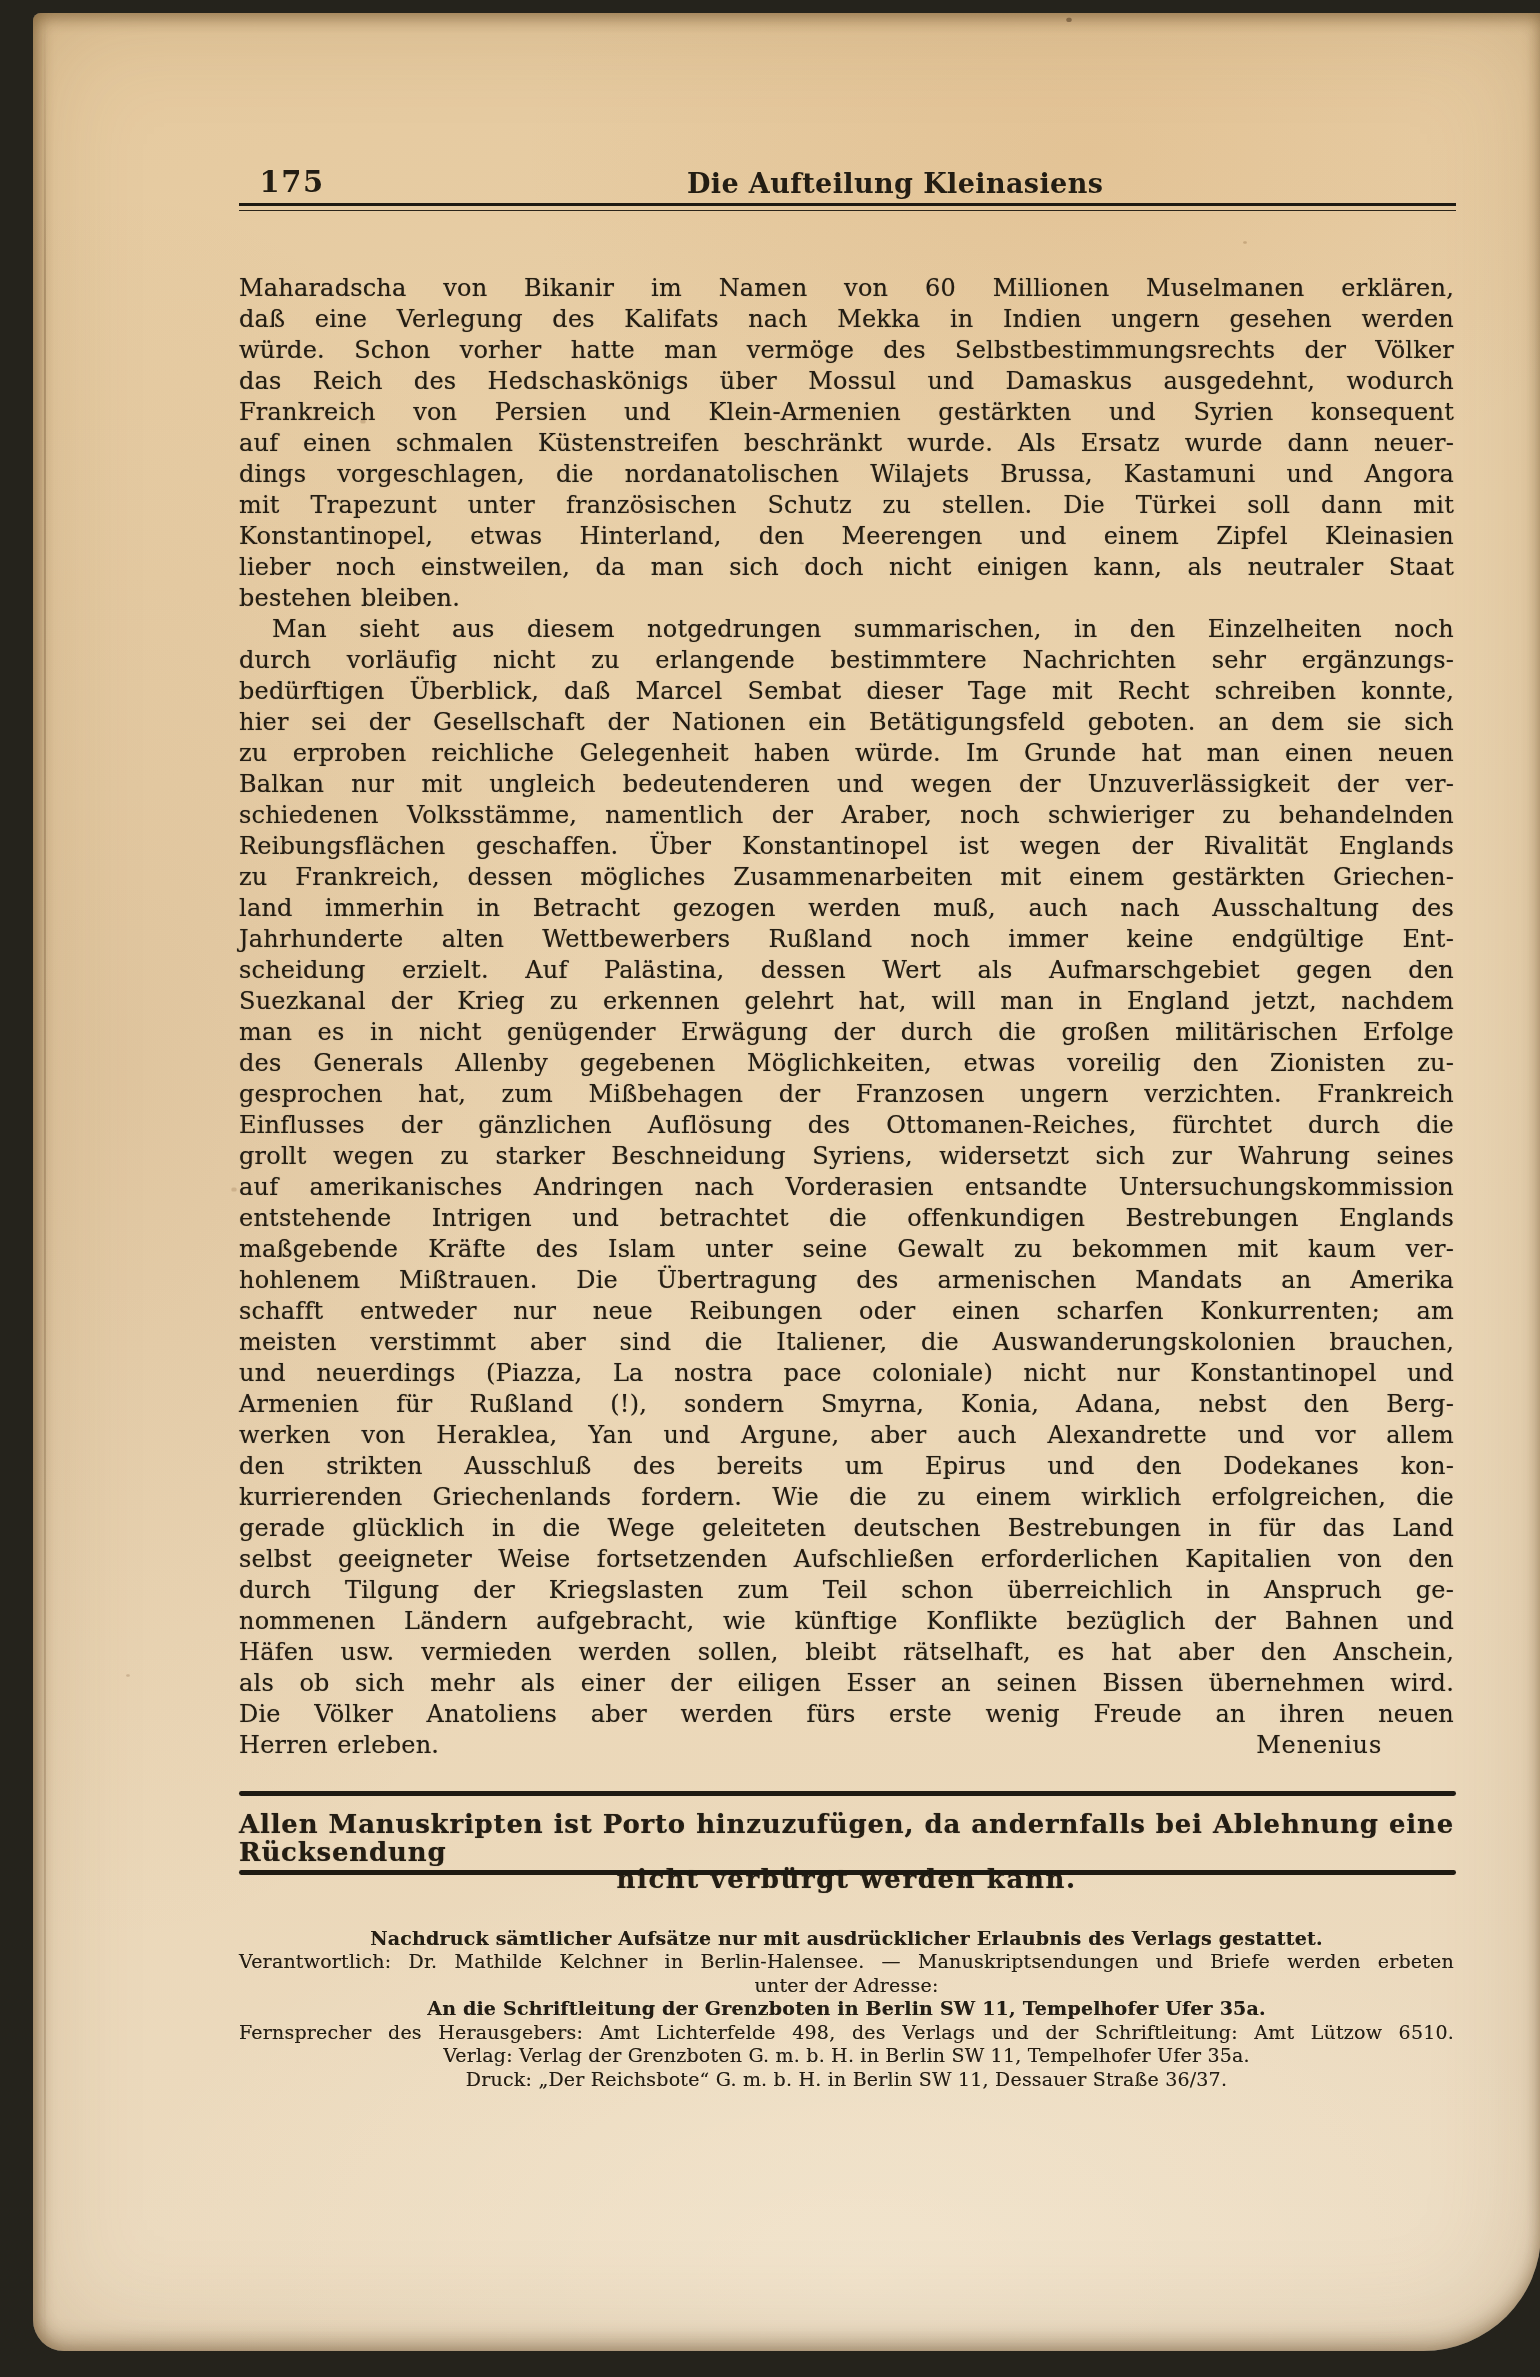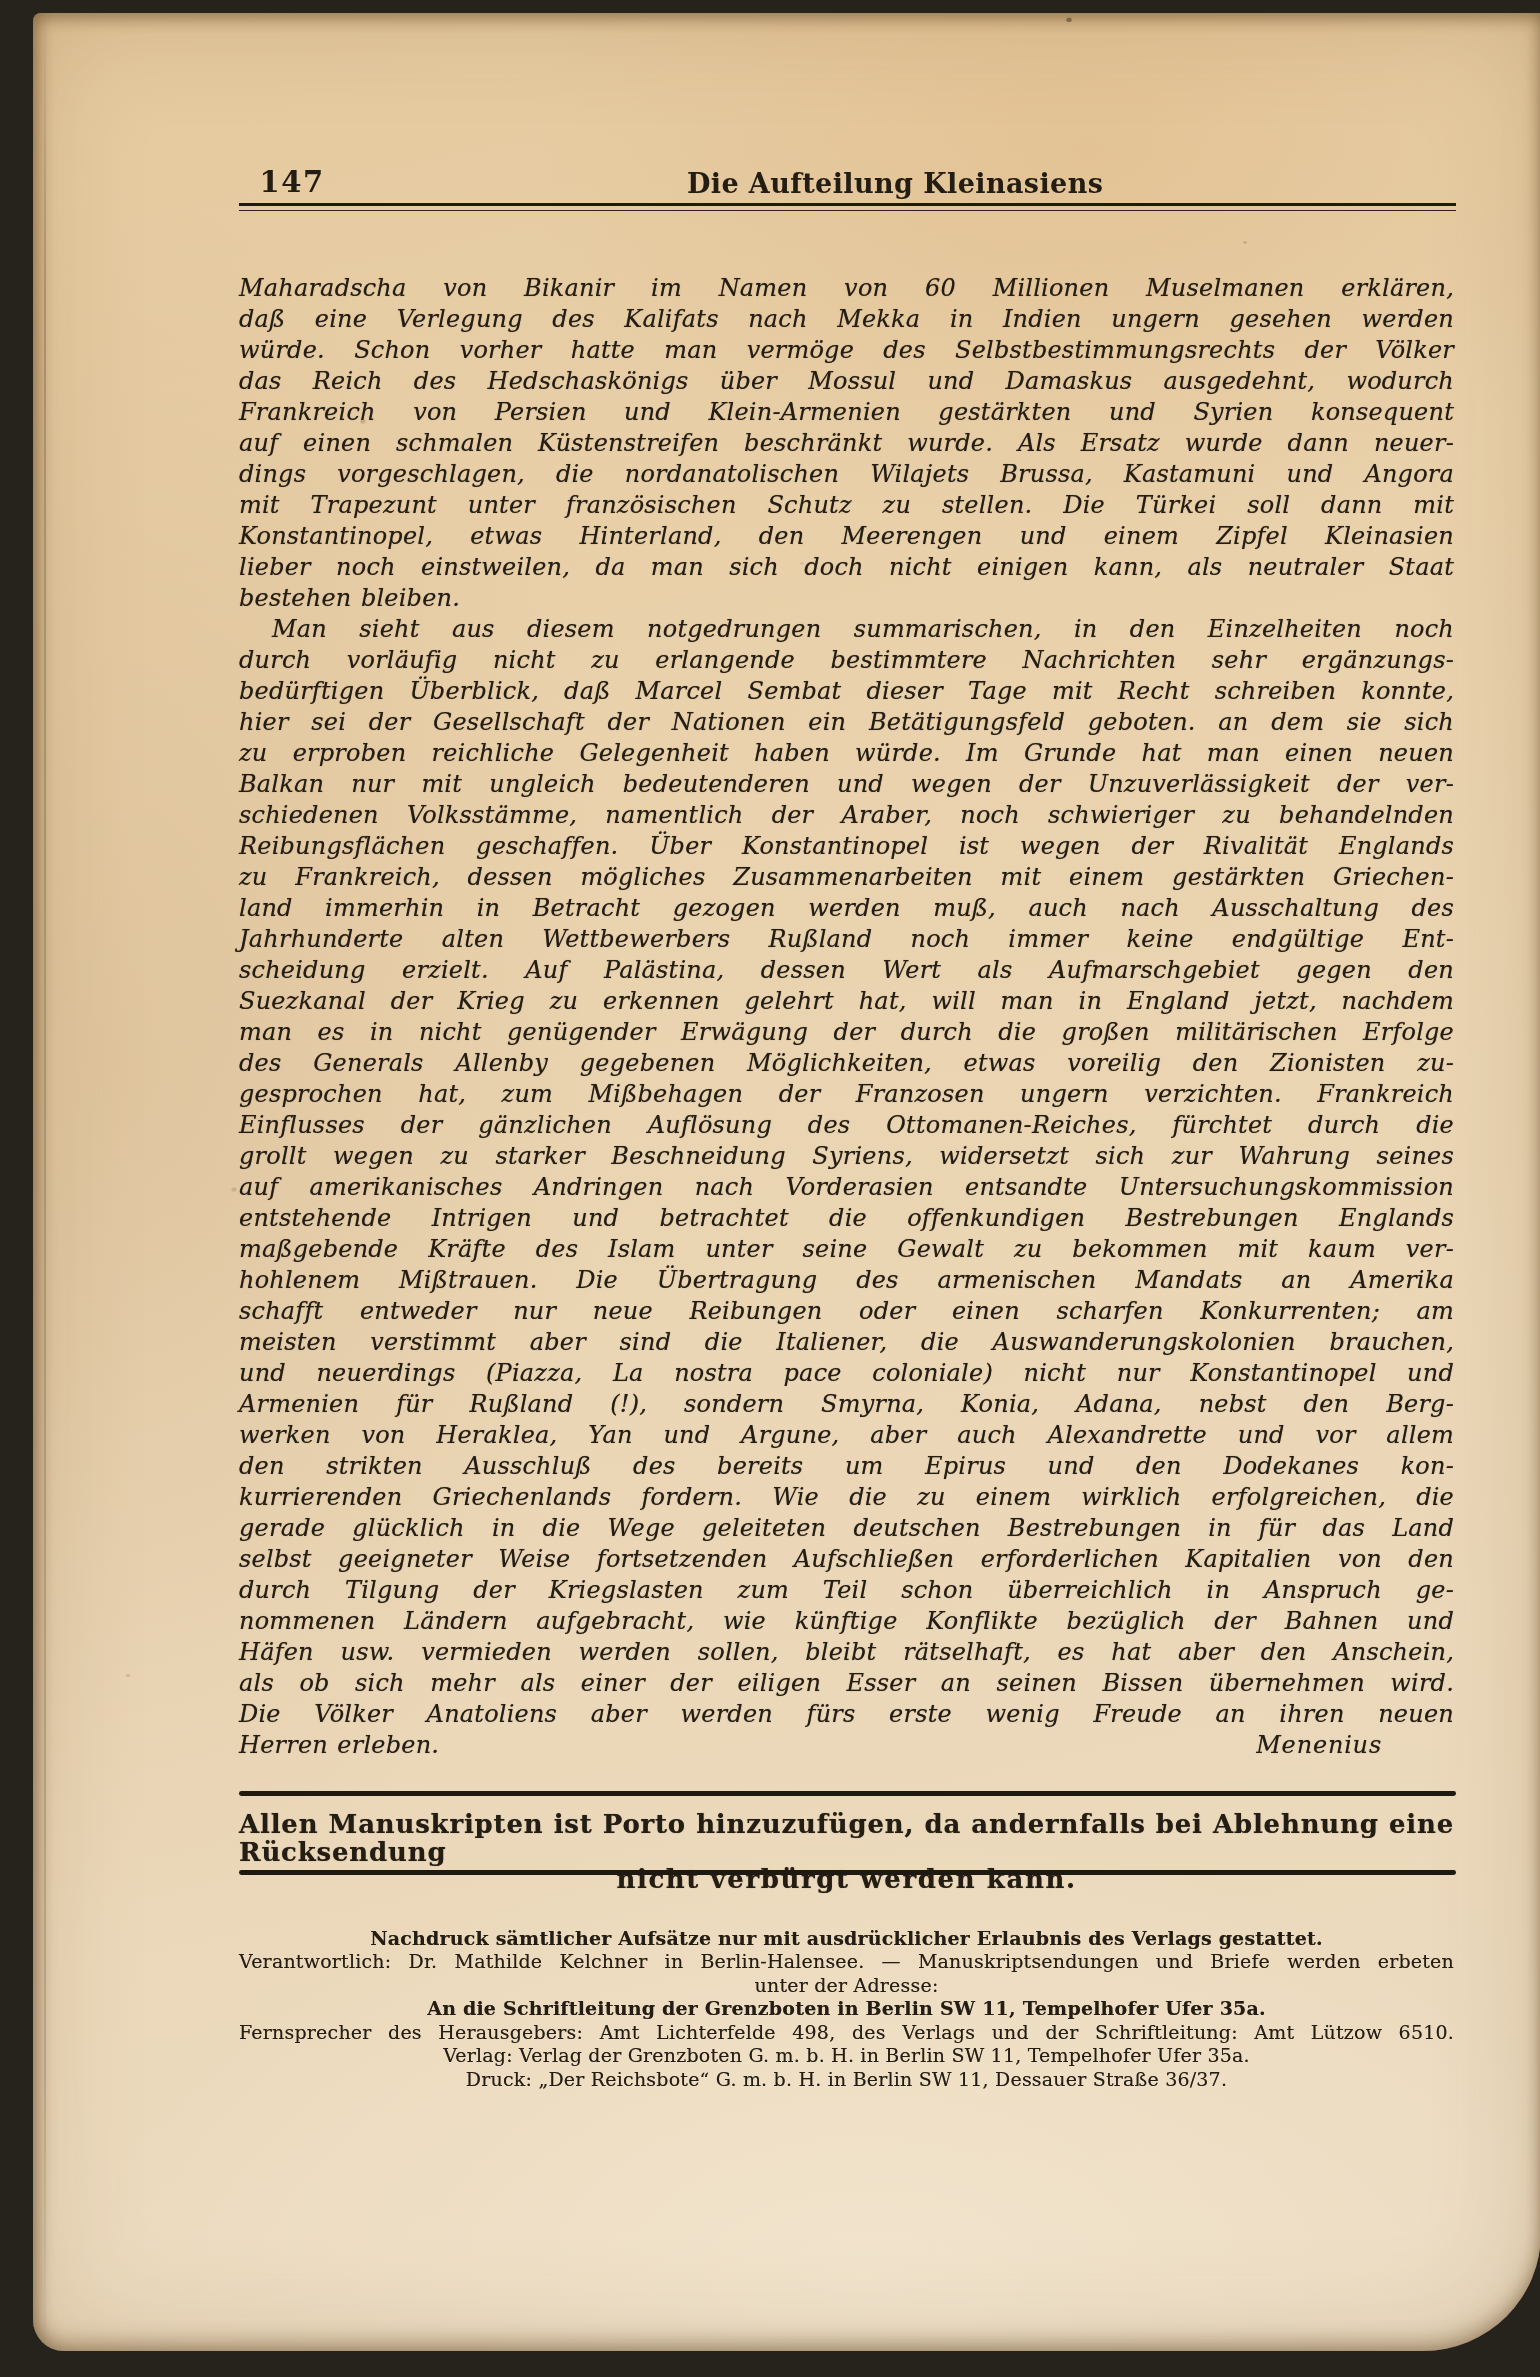--- a/index.html
+++ b/index.html
@@ -47,21 +47,21 @@
   .running-title{position:absolute;left:448px;top:12.5px;font-size:27px;font-weight:bold;letter-spacing:0.4px;white-space:nowrap;}
   .header-rule{
     position:absolute;left:206px;top:190px;width:1217px;height:4.7px;
     border-top:3.1px solid #1e1a12;border-bottom:1.6px solid #2a241a;
   }
   .article{
     position:absolute;left:206px;top:260px;width:1215px;
     font-size:24px;line-height:31px;letter-spacing:0.2px;word-spacing:1.6px;
     text-shadow:0 0 0.8px rgba(35,25,15,0.55);
   }
-  .line{text-align:justify;text-align-last:justify;white-space:normal;font-style:italic;}
+  .line{text-align:justify;text-align-last:justify;white-space:normal;}
   .line.indent{text-indent:33px;}
   .line.parend{text-align-last:left;}
   .sigline{display:flex;justify-content:space-between;text-align:right;}
   .signature{padding-right:72px;letter-spacing:0.8px;}
   .rule{position:absolute;left:206px;width:1217px;height:5.5px;background:#1e1a12;border-radius:2.4px;}
   .rule-a{top:1778px;}
   .rule-b{top:1857px;}
   .notice{
     position:absolute;left:206px;top:1797px;width:1215px;
     font-weight:bold;font-size:26px;letter-spacing:0.8px;
@@ -80,21 +80,21 @@
   .imprint-line.stretch{text-align:justify;text-align-last:justify;}
 </style>
 </head>
 <body>
 
 <div class="page">
   <div class="edge-crease"></div>
   <div class="specks"></div>
 
   <div class="header-row">
-    <span class="page-number">147</span>
+    <span class="page-number">175</span>
     <span class="running-title">Die Aufteilung Kleinasiens</span>
   </div>
   <div class="header-rule"></div>
 
   <div class="article">
       <div>
         <div class="line">Maharadscha von Bikanir im Namen von 60 Millionen Muselmanen erklären,</div>
         <div class="line">daß eine Verlegung des Kalifats nach Mekka in Indien ungern gesehen werden</div>
         <div class="line">würde. Schon vorher hatte man vermöge des Selbstbestimmungsrechts der Völker</div>
         <div class="line">das Reich des Hedschaskönigs über Mossul und Damaskus ausgedehnt, wodurch</div>

